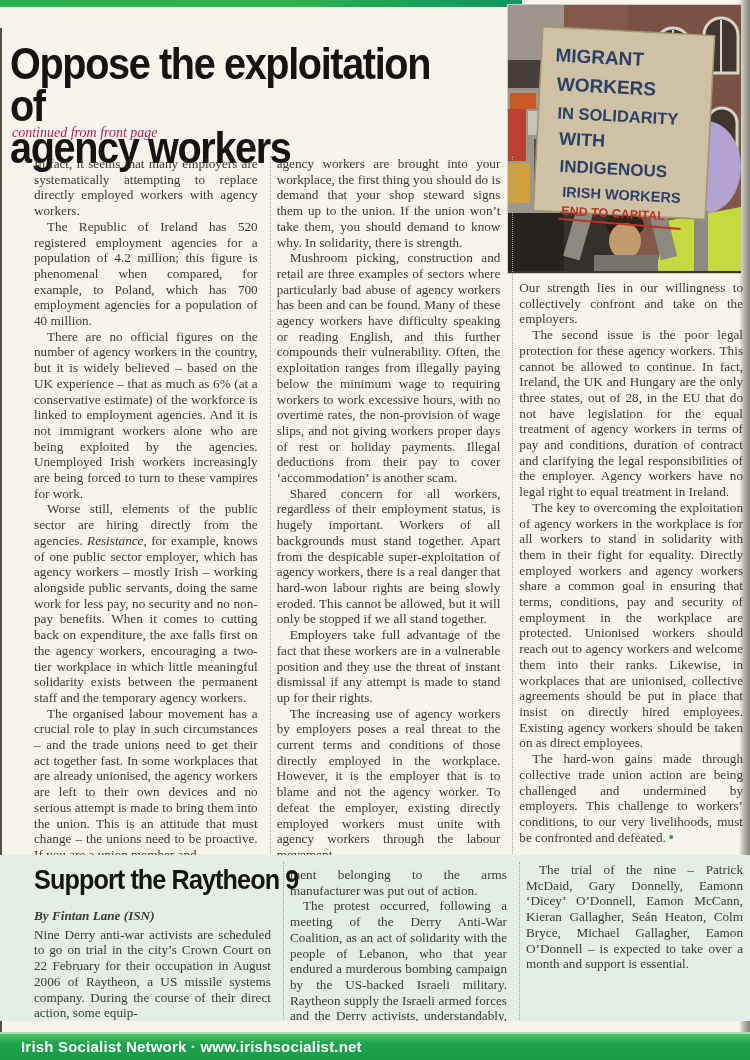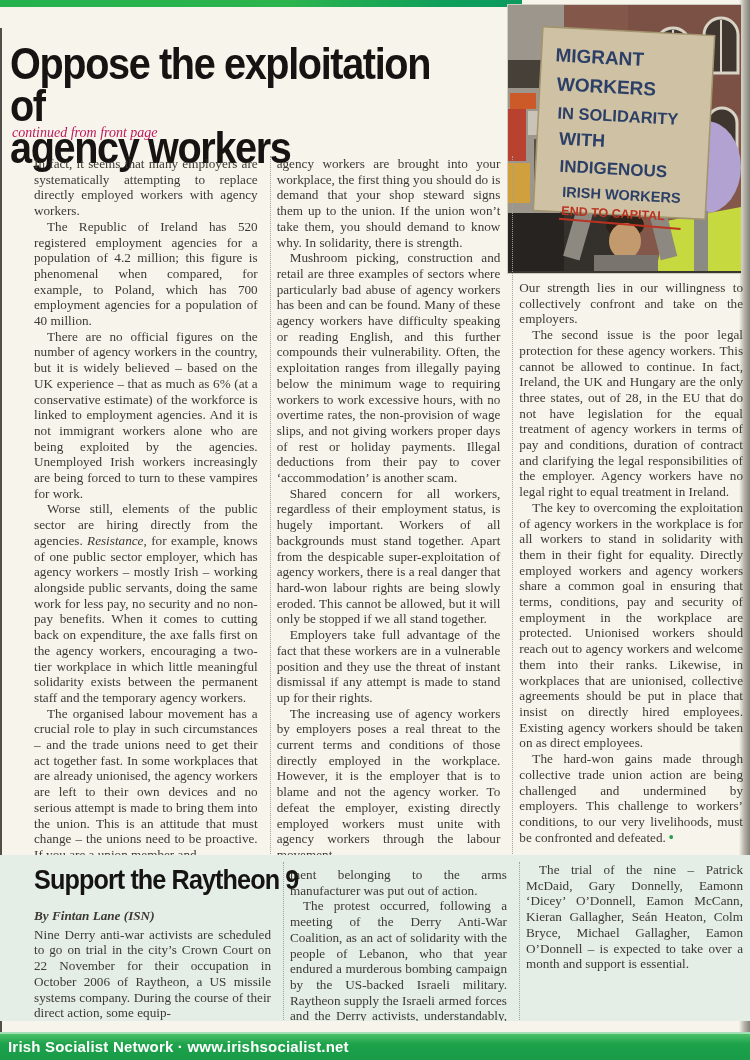--- a/index.html
+++ b/index.html
@@ -42,21 +42,21 @@
             letter-spacing:-1px;color:#161412;transform:scaleX(.9);transform-origin:0 0;
             margin:2px 0 12px 0;white-space:nowrap;}
   .byline{font-size:13.5px;font-weight:bold;font-style:italic;color:#2e2a24;margin:0 0 3px 0 !important;text-align:left;}
   .sec2-first{margin-top:5px !important;}
 
   
   .footer{position:absolute;left:0;top:1032px;width:750px;height:28px;
           background:linear-gradient(180deg,#4cc26a 0%,#1ea24b 35%,#189a47 100%);
           border-top:2px solid #a5dfb6;}
   .footer-text{font-family:"Liberation Sans",sans-serif;font-weight:700;font-size:15px;
-               color:#ffffff;line-height:26px;padding-left:8px;letter-spacing:.2px;}
+               color:#ffffff;line-height:26px;padding-left:21px;letter-spacing:.2px;}
 </style>
 </head>
 <body>
 
 <div class="page">
 
   <div class="topbar"></div>
   <div class="left-edge"></div>
   <div class="right-edge"></div>
 
@@ -154,21 +154,21 @@
       <p class="ind">The key to overcoming the exploitation of agency workers in the workplace is for all workers to stand in solidarity with them in their fight for equality. Directly employed workers and agency workers share a common goal in ensuring that terms, conditions, pay and security of employment in the workplace are protected. Unionised workers should reach out to agency workers and welcome them into their ranks. Likewise, in workplaces that are unionised, collective agreements should be put in place that insist on directly hired employees. Existing agency workers should be taken on as direct employees.</p>
       <p class="ind"><span>The hard-won gains made through collective trade union action are being challenged and undermined by employers. This challenge to workers’ conditions, to our very livelihoods, must be confronted and defeated.</span><span class="endmark">•</span></p>
     </div>
   </div>
 
   <div class="section2">
     <div class="cols section2-cols">
       <div class="col">
         <h2 class="r9-title">Support the Raytheon 9</h2>
         <p class="byline">By Fintan Lane (ISN)</p>
-        <p>Nine Derry anti-war activists are scheduled to go on trial in the city’s Crown Court on 22 November for their occupation in October 2006 of Raytheon, a US missile systems company. During the course of their direct action, some equip-</p>
+        <p>Nine Derry anti-war activists are scheduled to go on trial in the city’s Crown Court on 22 February for their occupation in August 2006 of Raytheon, a US missile systems company. During the course of their direct action, some equip-</p>
       </div>
       <div class="col">
         <p class="sec2-first">ment belonging to the arms manufacturer was put out of action.</p>
         <p class="ind">The protest occurred, following a meeting of the Derry Anti-War Coalition, as an act of solidarity with the people of Lebanon, who that year endured a murderous bombing campaign by the US-backed Israeli military. Raytheon supply the Israeli armed forces and the Derry activists, understandably, decided to make</p>
       </div>
       <div class="col">
         <p class="ind">The trial of the nine – Patrick McDaid, Gary Donnelly, Eamonn ‘Dicey’ O’Donnell, Eamon McCann, Kieran Gallagher, Seán Heaton, Colm Bryce, Michael Gallagher, Eamon O’Donnell – is expected to take over a month and support is essential.</p>
       </div>
     </div>
   </div>

